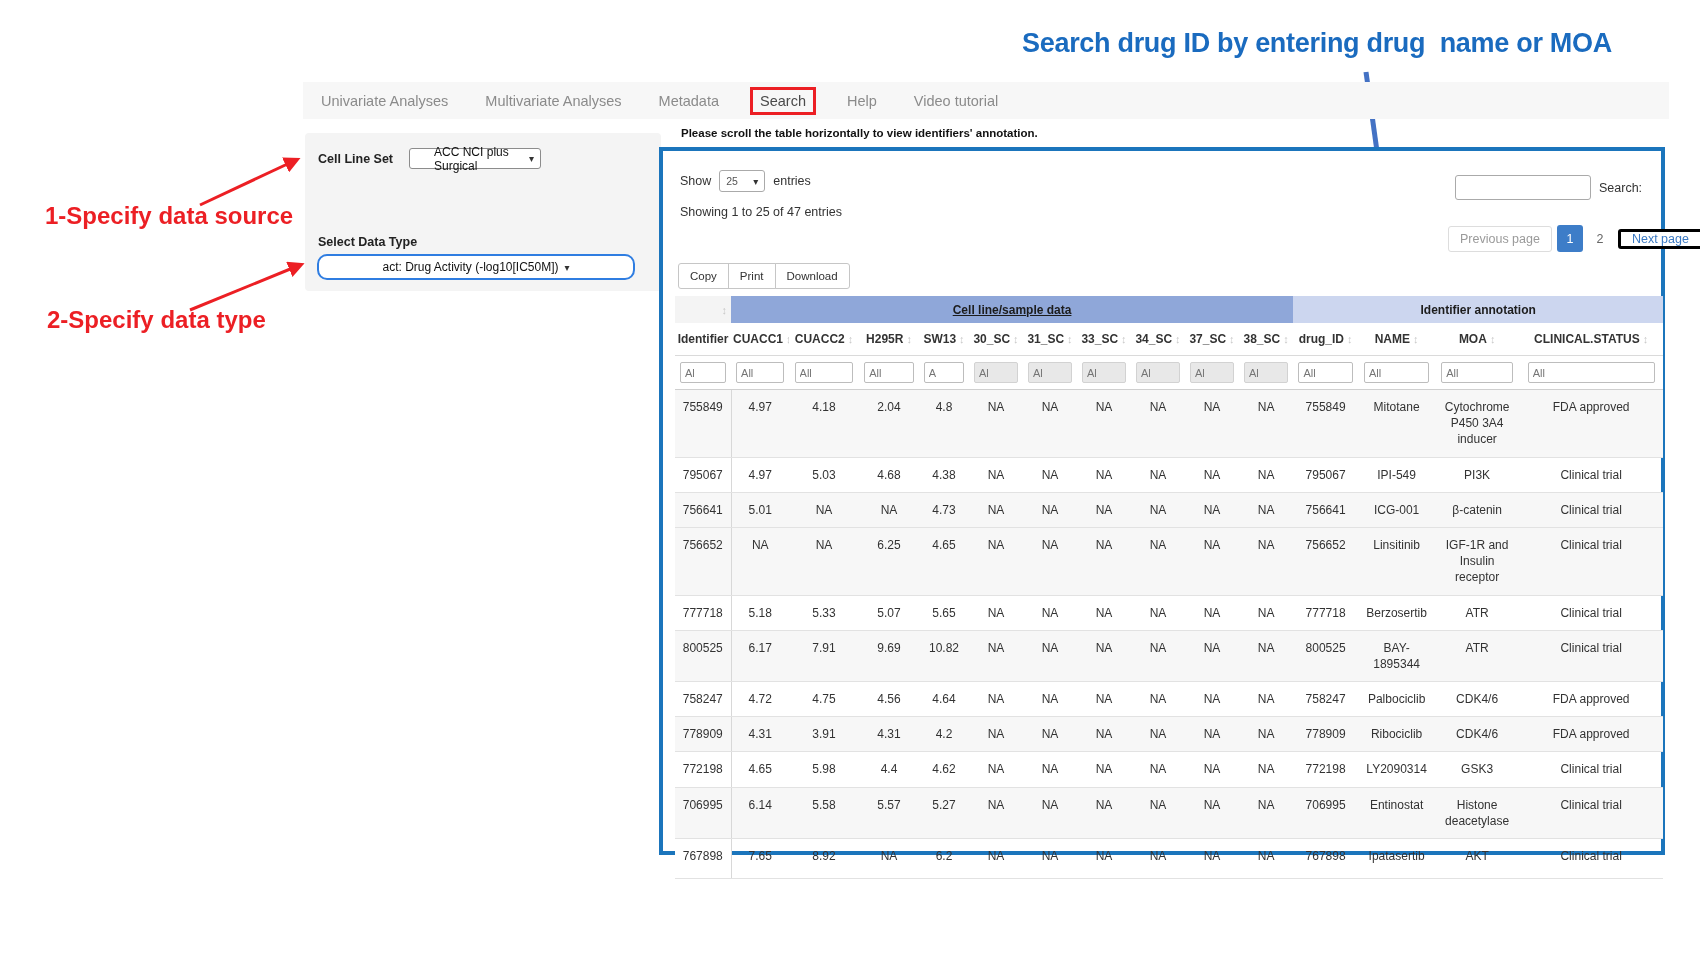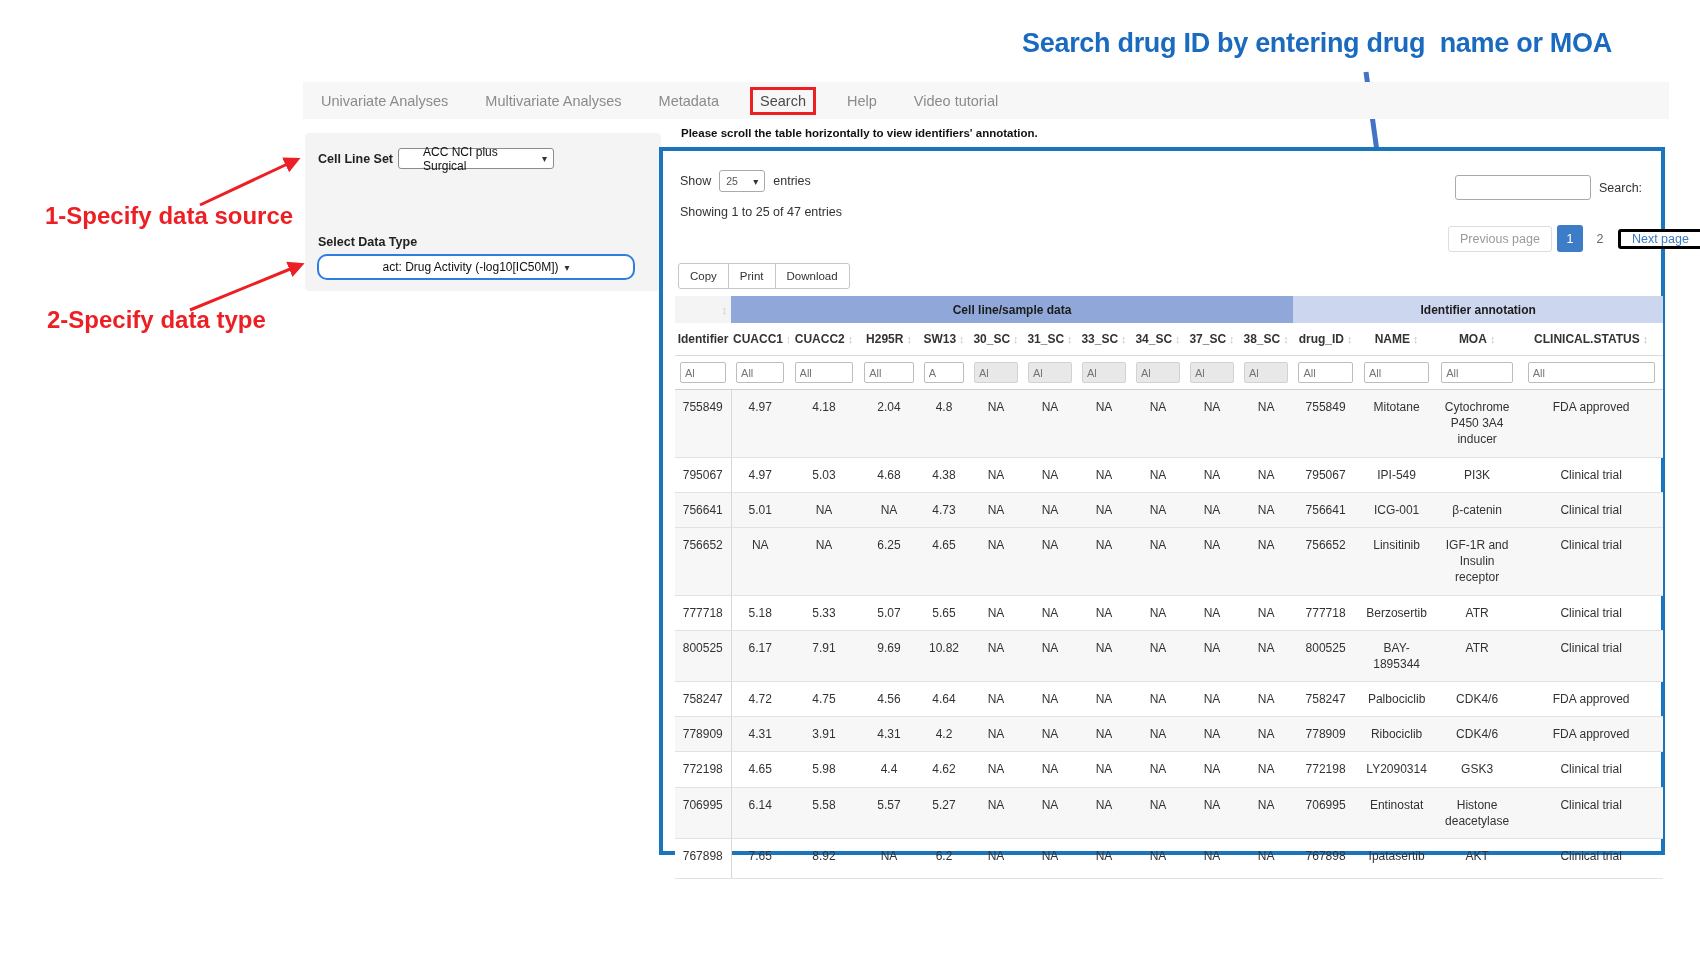--- a/index.html
+++ b/index.html
@@ -18,26 +18,26 @@
   .red-note.n1{left:45px;top:202px;}
   .red-note.n2{left:47px;top:306px;}
 
   .topnav{position:absolute;left:303px;top:82px;width:1366px;height:37px;background:#f7f7f7;
     display:flex;align-items:center;padding-left:8px;font-size:14.5px;color:#8b8b8b;gap:17px;}
   .nav-item{padding:6px 10px;cursor:pointer;white-space:nowrap;}
   .nav-item.active{color:#4a4a4a;border:3px solid var(--red);padding:3px 7px;margin:0 4px;}
 
   .controls{position:absolute;left:305px;top:133px;width:356px;height:158px;background:#f4f4f4;
     border-radius:4px;font-size:12.5px;color:#222;}
-  .cls-row{position:absolute;left:13px;top:15px;display:flex;align-items:center;gap:5px;}
+  .cls-row{position:absolute;left:13px;top:15px;display:flex;align-items:center;gap:16px;}
   .ctl-label{font-weight:bold;white-space:nowrap;}
   .selectbox{background:#fff;border:1px solid #8c8c8c;border-radius:3px;display:flex;
     justify-content:space-between;align-items:center;padding:0 6px;cursor:pointer;font-size:12px;color:#111;}
   .selectbox .caret{color:#333;font-size:10px;margin-left:6px;}
-  .selectbox.sm{width:156px;height:21px;padding-left:24px;}
+  .selectbox.sm{width:132px;height:21px;padding-left:24px;}
   .dt-label{position:absolute;left:13px;top:102px;font-weight:bold;}
   .selectbox.big{position:absolute;left:12px;top:121px;width:318px;height:26px;
     border:2px solid #2f7de1;border-radius:10px;justify-content:center;}
 
   .scroll-note{position:absolute;left:681px;top:127px;font-size:11.5px;font-weight:bold;color:#111;}
 
   .tablebox{position:absolute;left:659px;top:147px;width:1006px;height:708px;
     border:4px solid var(--accent);background:#fff;}
   .show-entries{position:absolute;left:17px;top:19px;display:flex;align-items:center;gap:8px;
     font-size:12.5px;color:#333;}
@@ -56,21 +56,21 @@
   .btn-group{position:absolute;left:15px;top:112px;display:flex;}
   .exp-btn{font-size:11.5px;padding:6px 11px;border:1px solid #c6c6c6;background:#fff;color:#333;
     margin-left:-1px;cursor:pointer;}
   .exp-btn:first-child{border-radius:3px 0 0 3px;margin-left:0;}
   .exp-btn:last-child{border-radius:0 3px 3px 0;}
 
   table.dt{position:absolute;left:12px;top:145px;width:988px;border-collapse:collapse;
     table-layout:fixed;font-size:12px;color:#333;text-align:center;}
   .dt th,.dt td{overflow:hidden;}
   .group-spacer{background:#f4f4f4;text-align:right;padding-right:4px;}
-  .group-cl{background:var(--g1);font-weight:bold;height:27px;color:#1c1c1c;}
+  .group-cl{background:var(--g1);font-weight:bold;height:27px;color:#1c1c1c;text-decoration:underline;}
   .group-ia{background:var(--g2);font-weight:bold;color:#1c1c1c;}
   .dt thead tr.cols th{font-weight:bold;padding:9px 2px;border-bottom:1px solid #dadada;
     background:#fff;white-space:nowrap;}
   .sort-icon{color:#c9c9c9;font-size:11px;margin-left:3px;font-weight:normal;}
   .dt tr.filters td{padding:6px 3px;border-bottom:1px solid #cfcfcf;background:#fff;}
   .dt tr.filters input{width:92%;height:21px;border:1px solid #bdbdbd;border-radius:2px;
     font-size:11px;padding:0 4px;color:#555;background:#fff;}
   .dt tr.filters input:disabled{background:#e8e8e8;border-color:#d2d2d2;}
   .dt tbody td{padding:9px 3px;border-bottom:1px solid #e2e2e2;vertical-align:top;line-height:1.35;}
   .dt tbody tr.odd td{background:#f7f7f7;}

